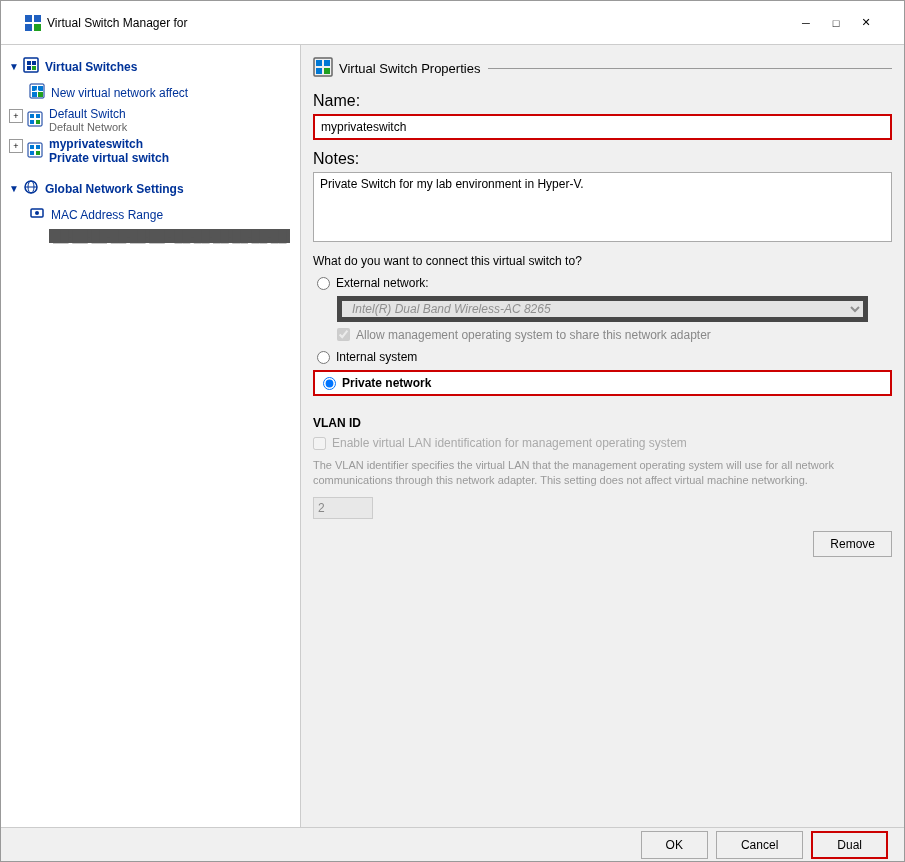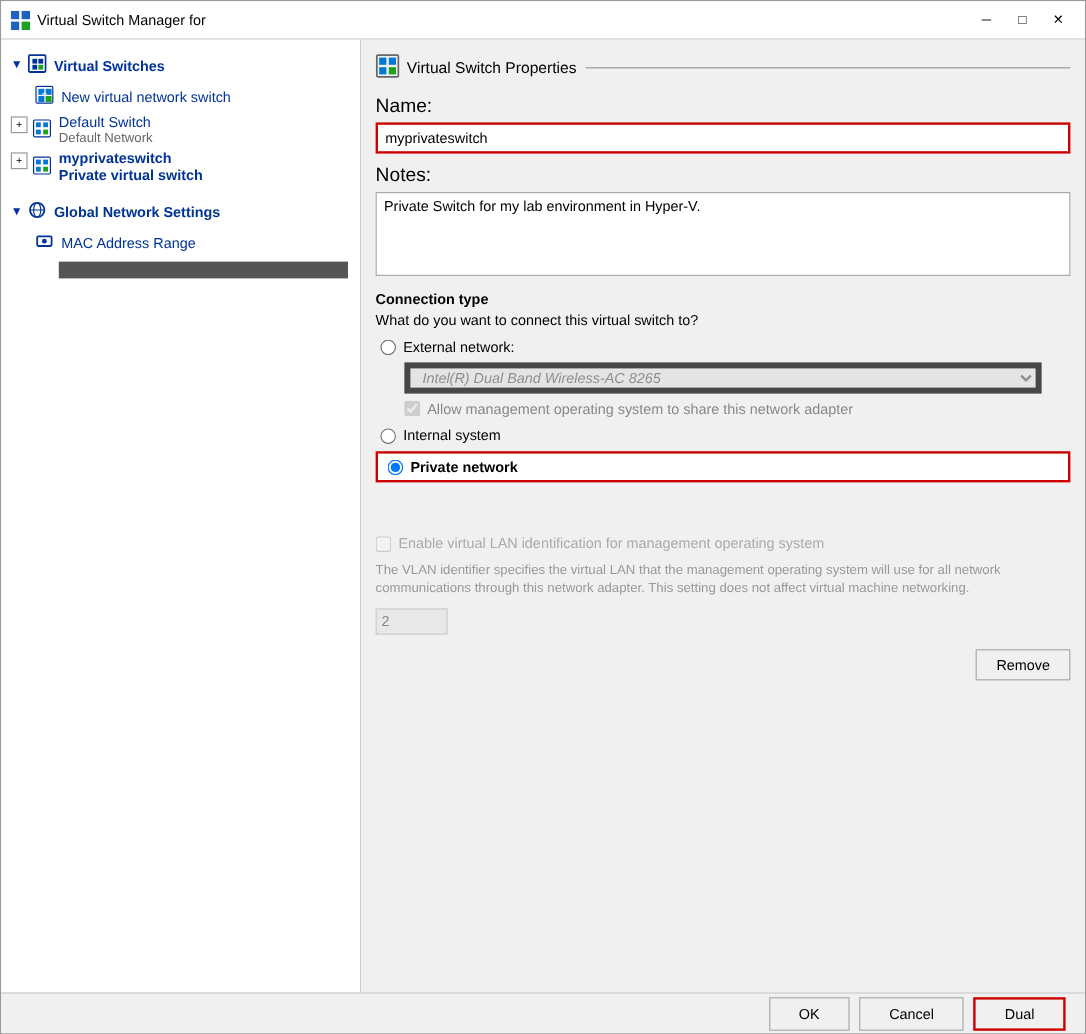--- a/index.html
+++ b/index.html
@@ -18,24 +18,24 @@
       width: 905px;
       height: 862px;
       background: #f0f0f0;
       border: 1px solid #999;
       display: flex;
       flex-direction: column;
       box-shadow: 2px 2px 8px rgba(0,0,0,0.3);
     }
     .titlebar {
       background: #ffffff;
-      height: 32px;
-      display: flex;
-      align-items: center;
-      padding: 0 8px;
+      height: 44px;
+      display: flex;
+      align-items: center;
+      padding: 0 24px;
       border-bottom: 1px solid #ccc;
       flex-shrink: 0;
     }
     .titlebar-icon {
       width: 16px;
       height: 16px;
       margin-right: 6px;
       flex-shrink: 0;
     }
     .titlebar-title {
@@ -209,21 +209,21 @@
     .checkbox-row input[type="checkbox"] {
       margin-right: 6px;
     }
     .checkbox-label {
       font-size: 12px;
       color: #888;
     }
     .private-network-radio-row {
       display: flex;
       align-items: center;
-      margin-bottom: 24px;
+      margin-bottom: 0;
       padding-left: 4px;
       border: 2px solid #cc0000;
       padding: 4px 8px;
       background: #fff;
     }
     .private-network-radio-row input[type="radio"] {
       margin-right: 6px;
       cursor: pointer;
     }
     .vlan-section {
@@ -360,21 +360,21 @@
         <span style="margin-right:6px;">
           <svg width="16" height="16" viewBox="0 0 16 16">
             <rect x="1" y="1" width="14" height="14" rx="1" fill="none" stroke="#003399" stroke-width="1"></rect>
             <rect x="3" y="3" width="5" height="5" fill="#0078d4"></rect>
             <rect x="9" y="3" width="5" height="5" fill="#0078d4"></rect>
             <rect x="3" y="9" width="5" height="5" fill="#0078d4"></rect>
             <rect x="9" y="9" width="5" height="5" fill="#20a020"></rect>
             <text x="8" y="8" font-size="8" fill="#fff" text-anchor="middle" dominant-baseline="middle">+</text>
           </svg>
         </span>
-        <span>New virtual network switch</span>
+        <span>New virtual network affect</span>
       </div>
 
       <div style="display:flex; align-items:flex-start; padding: 2px 8px;">
         <button class="expand-btn">+</button>
         <div style="display:flex; align-items:center; cursor:pointer;">
           <span style="margin-right:6px;">
             <svg width="16" height="16" viewBox="0 0 16 16">
               <rect x="1" y="1" width="14" height="14" rx="1" fill="none" stroke="#003399" stroke-width="1"></rect>
               <rect x="3" y="3" width="4" height="4" fill="#0078d4"></rect>
               <rect x="9" y="3" width="4" height="4" fill="#0078d4"></rect>
@@ -450,21 +450,20 @@
         <div class="section-line"></div>
       </div>
 
       <div class="field-label">Name:</div>
       <input type="text" class="field-input" value="myprivateswitch" style="">
 
       <div class="field-label">Notes:</div>
       <textarea class="field-textarea" style="">Private Switch for my lab environment in Hyper-V.</textarea>
 
       <div class="connection-type-section">
-        <div class="connection-type-title">Connection type</div>
         <div class="connection-type-subtitle">What do you want to connect this virtual switch to?</div>
 
         <div class="radio-row">
           <input type="radio" name="connection" id="external" style="">
           <label for="external" class="radio-label">External network:</label>
         </div>
         <div class="dropdown-row">
           <select class="network-dropdown" disabled="">
             <option>Intel(R) Dual Band Wireless-AC 8265</option>
           </select>
@@ -479,20 +478,21 @@
           <label for="internal" class="radio-label">Internal system</label>
         </div>
 
         <div class="private-network-radio-row">
           <input type="radio" name="connection" id="private" checked="" style="">
           <label for="private" style="font-size:12px;color:#000;font-weight:bold;">Private network</label>
         </div>
       </div>
 
       <div class="vlan-section">
+        <div class="vlan-title">VLAN ID</div>
         <div class="vlan-checkbox-row">
           <input type="checkbox" id="vlan" disabled="" style="">
           <label for="vlan" class="vlan-checkbox-label">Enable virtual LAN identification for management operating system</label>
         </div>
         <div class="vlan-description">The VLAN identifier specifies the virtual LAN that the management operating system will use for all network communications through this network adapter. This setting does not affect virtual machine networking.</div>
         <div class="vlan-input-row">
           <input type="text" class="vlan-input" value="2" disabled="" style="">
         </div>
       </div>
 

